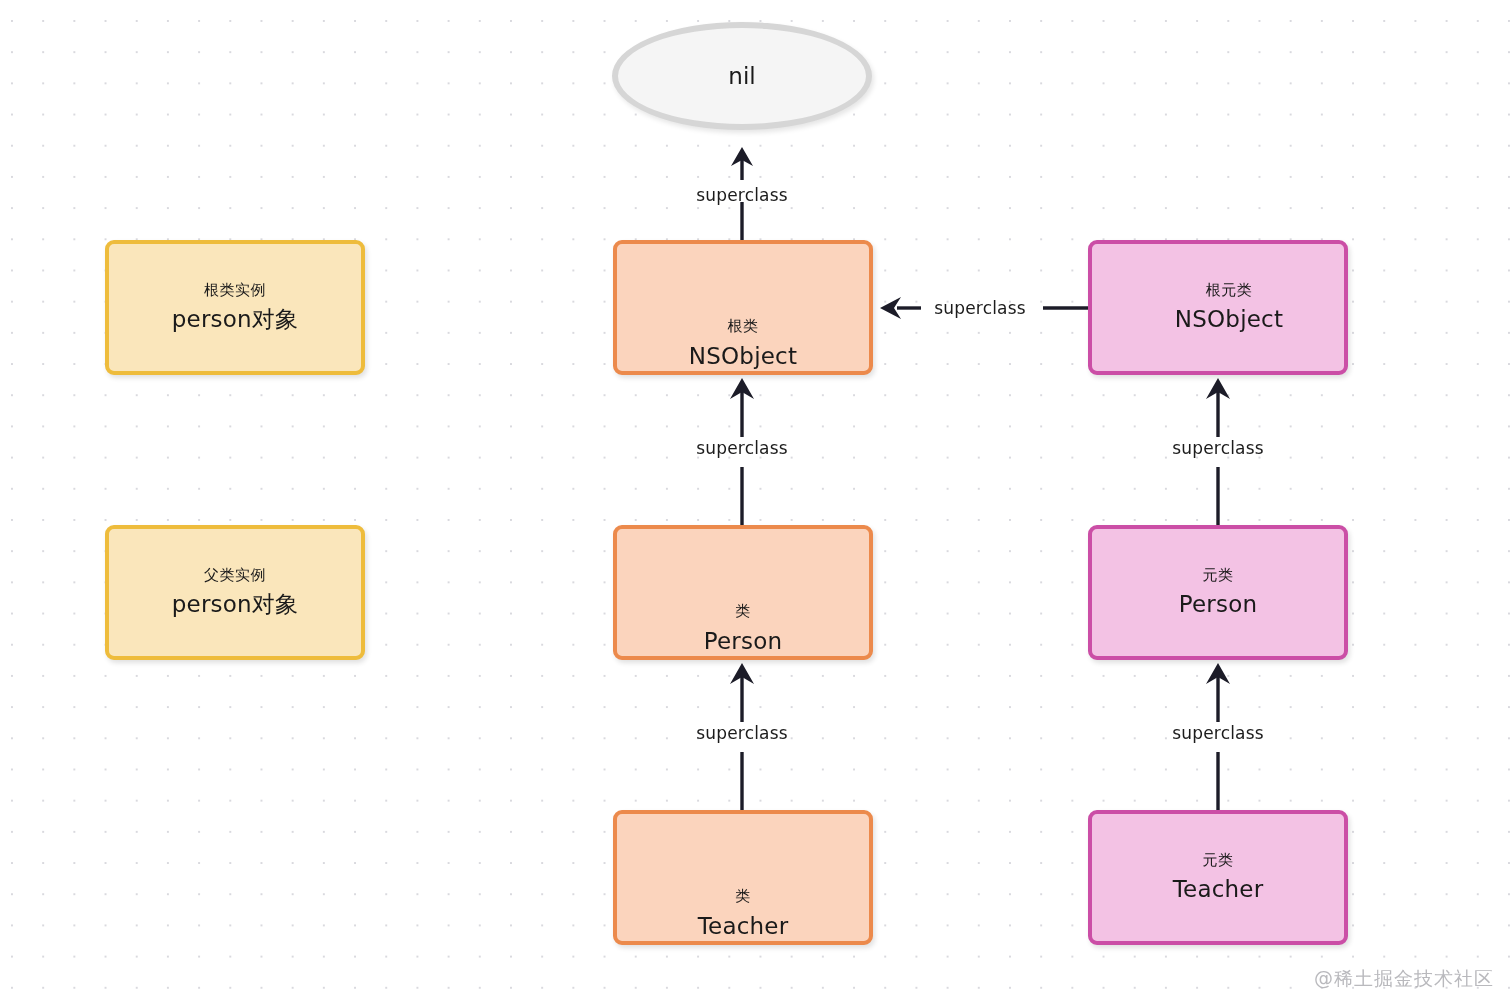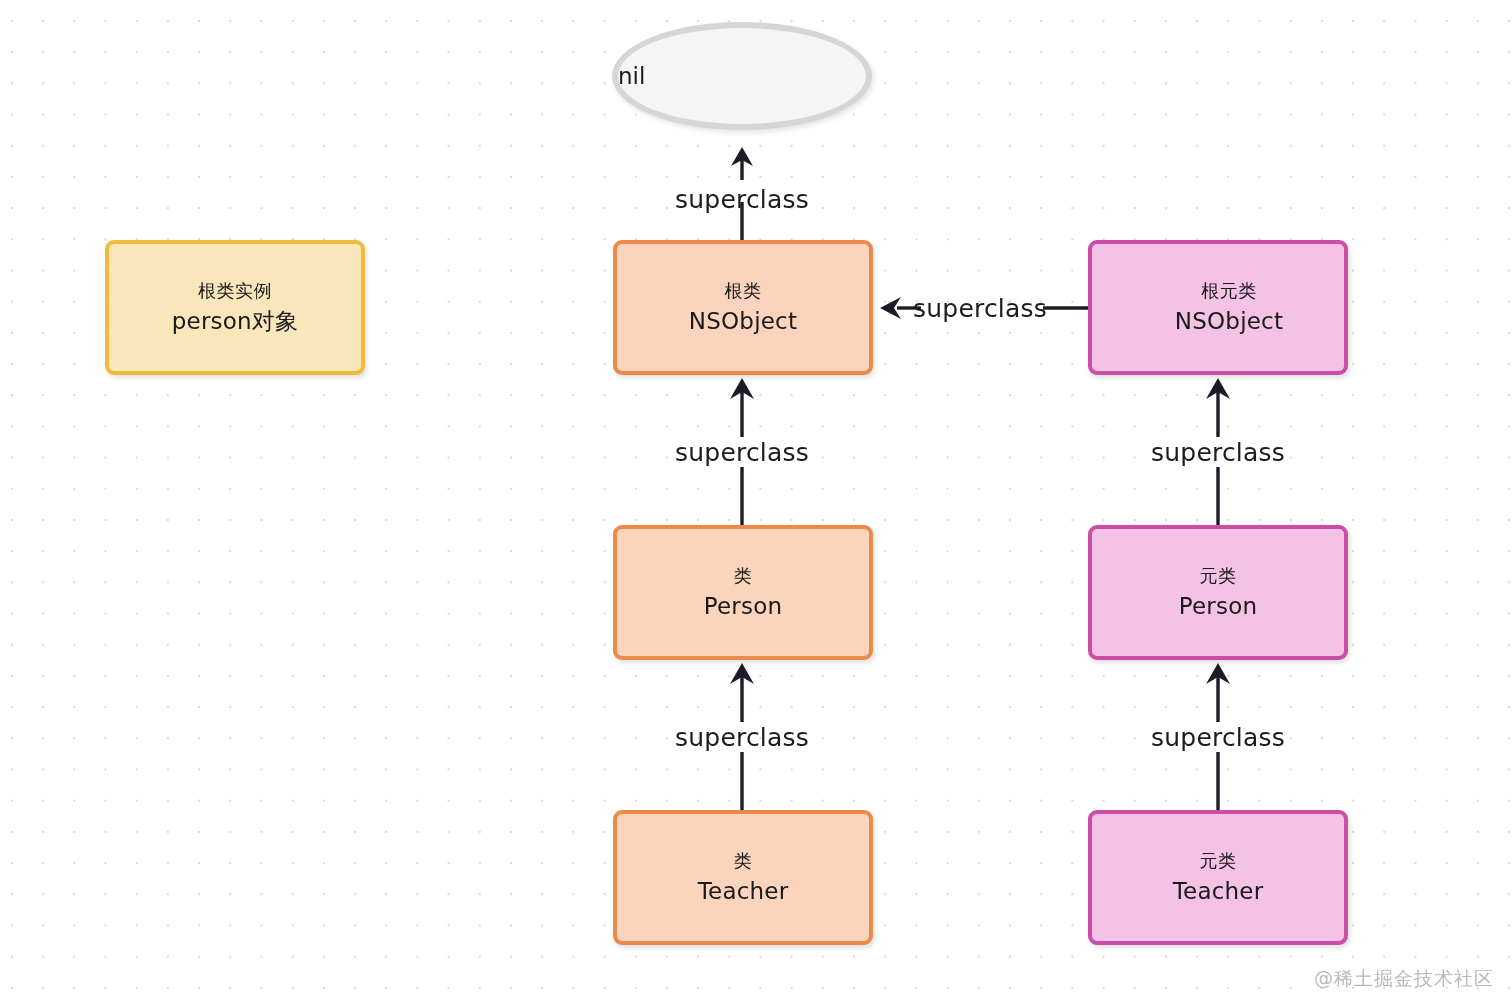--- a/index.html
+++ b/index.html
@@ -29,71 +29,72 @@
     justify-content: center;
     border-radius: 9px;
     border-style: solid;
     border-width: 4px;
     color: #1a1a1a;
     text-align: center;
     line-height: 1.28;
     box-shadow: 2px 3px 5px rgba(0,0,0,0.12);
   }
   .node .l1 {
-    font-size: 18px;
+    font-size: 15px;
     letter-spacing: 0.5px;
   }
   .node .l2 {
     font-size: 23px;
     margin-top: 5px;
     letter-spacing: 0.2px;
   }
 
   .node.instance {
     background: #fae6bb;
     border-color: #eebc3c;
   }
   .node.klass {
     background: #fbd4bd;
     border-color: #ec8a4c;
+    justify-content: flex-end;
   }
   .node.meta {
     background: #f3c2e4;
     border-color: #cb4ea6;
   }
 
   
   .ellipse {
     position: absolute;
     box-sizing: border-box;
     border-radius: 50%;
     background: #f5f5f5;
     border: 6px solid #d6d6d6;
     display: flex;
     align-items: center;
-    justify-content: flex-start;
+    justify-content: center;
     font-size: 23px;
     color: #1a1a1a;
     box-shadow: 2px 3px 5px rgba(0,0,0,0.10);
   }
 
   
   .arrow-v {
     position: absolute;
     width: 34px;
     overflow: visible;
   }
   .arrow-h {
     position: absolute;
     height: 34px;
     overflow: visible;
   }
   .arrow-label {
     position: absolute;
-    font-size: 25px;
+    font-size: 17px;
     color: #1c1c1c;
     white-space: nowrap;
     background: transparent;
     letter-spacing: 0.2px;
   }
   .arrow-label.v {
     transform: translateX(-50%);
     text-align: center;
   }
   .arrow-label.h {
@@ -157,20 +158,24 @@
   </svg>
   <div class="arrow-label v" style="left:742px; top:438px;">superclass</div>
 
   <svg class="arrow-v" style="left:1201px; top:375px; width:34px; height:150px;" viewBox="0 0 34 150">
     <line x1="17" y1="150" x2="17" y2="92" stroke="#1c1c28" stroke-width="3.4"></line>
     <line x1="17" y1="62" x2="17" y2="14" stroke="#1c1c28" stroke-width="3.4"></line>
     <path d="M17 3 L5 24 L17 17 L29 24 Z" fill="#1c1c28"></path>
   </svg>
   <div class="arrow-label v" style="left:1218px; top:438px;">superclass</div>
 
+  <div class="node instance" style="left:105px; top:525px; width:260px; height:135px;">
+    <span class="l1">父类实例</span>
+    <span class="l2">person对象</span>
+  </div>
 
   <div class="node klass" style="left:613px; top:525px; width:260px; height:135px;">
     <span class="l1">类</span>
     <span class="l2">Person</span>
   </div>
 
   <div class="node meta" style="left:1088px; top:525px; width:260px; height:135px;">
     <span class="l1">元类</span>
     <span class="l2">Person</span>
   </div>

